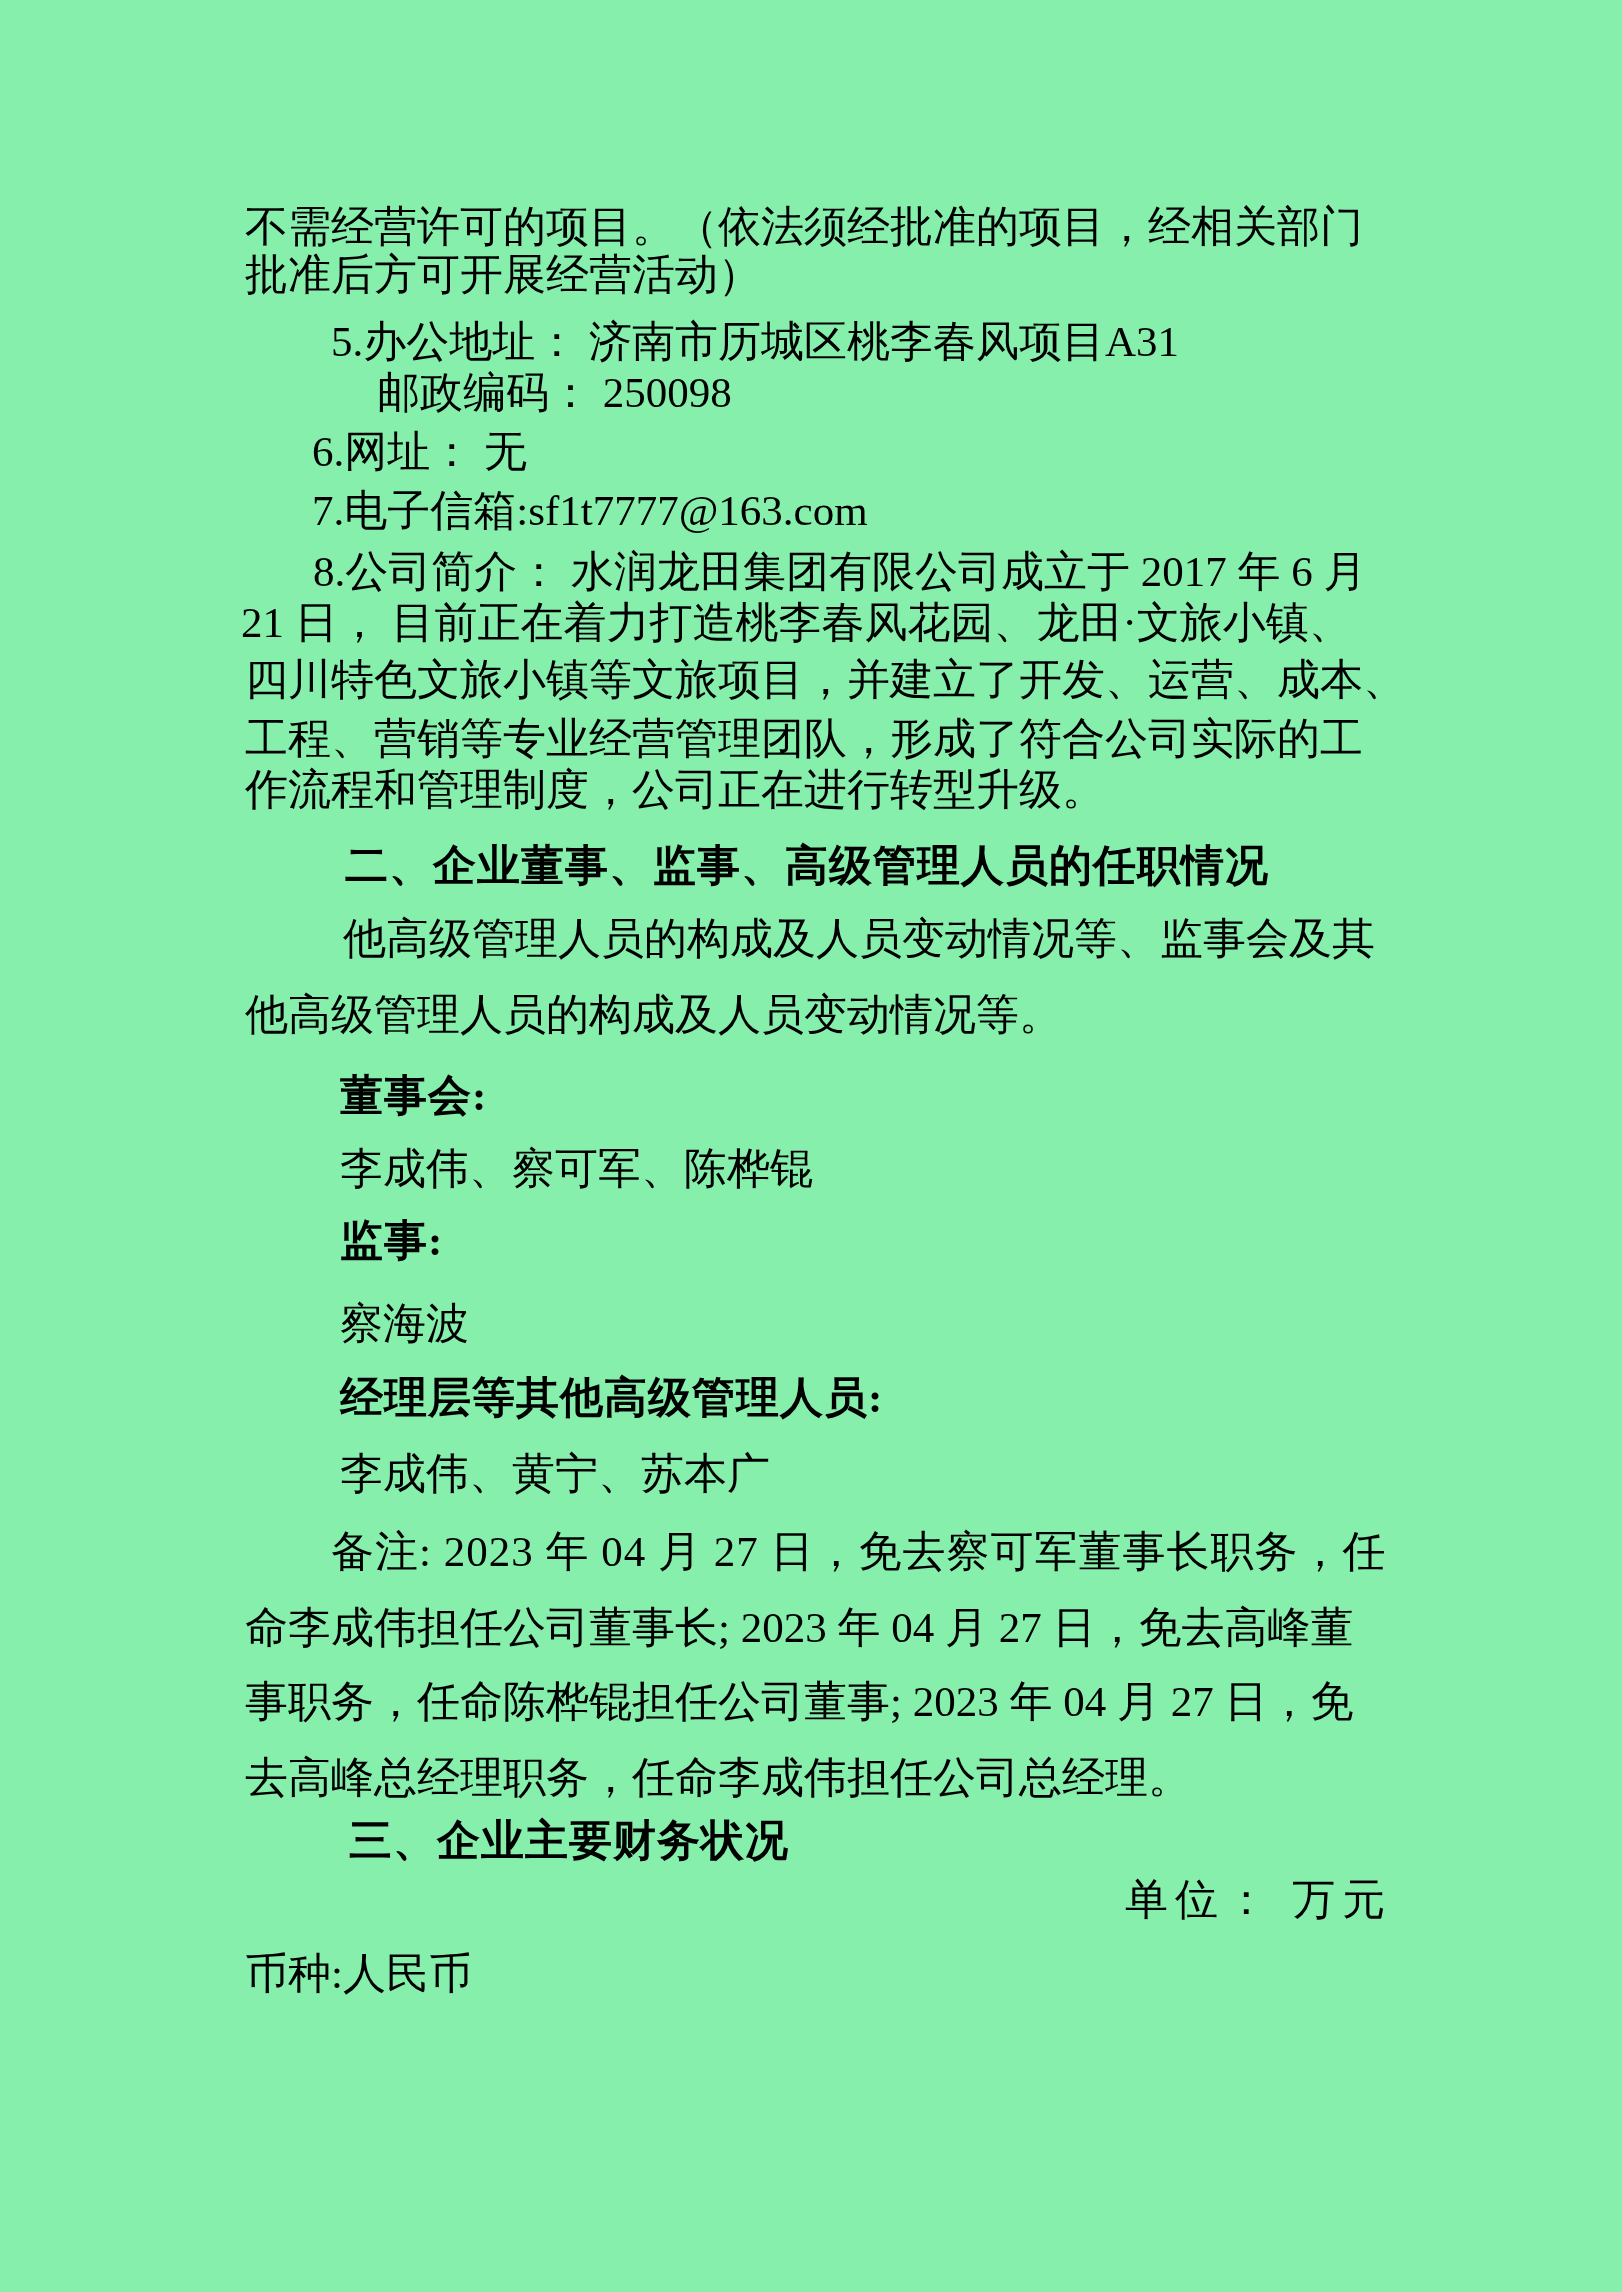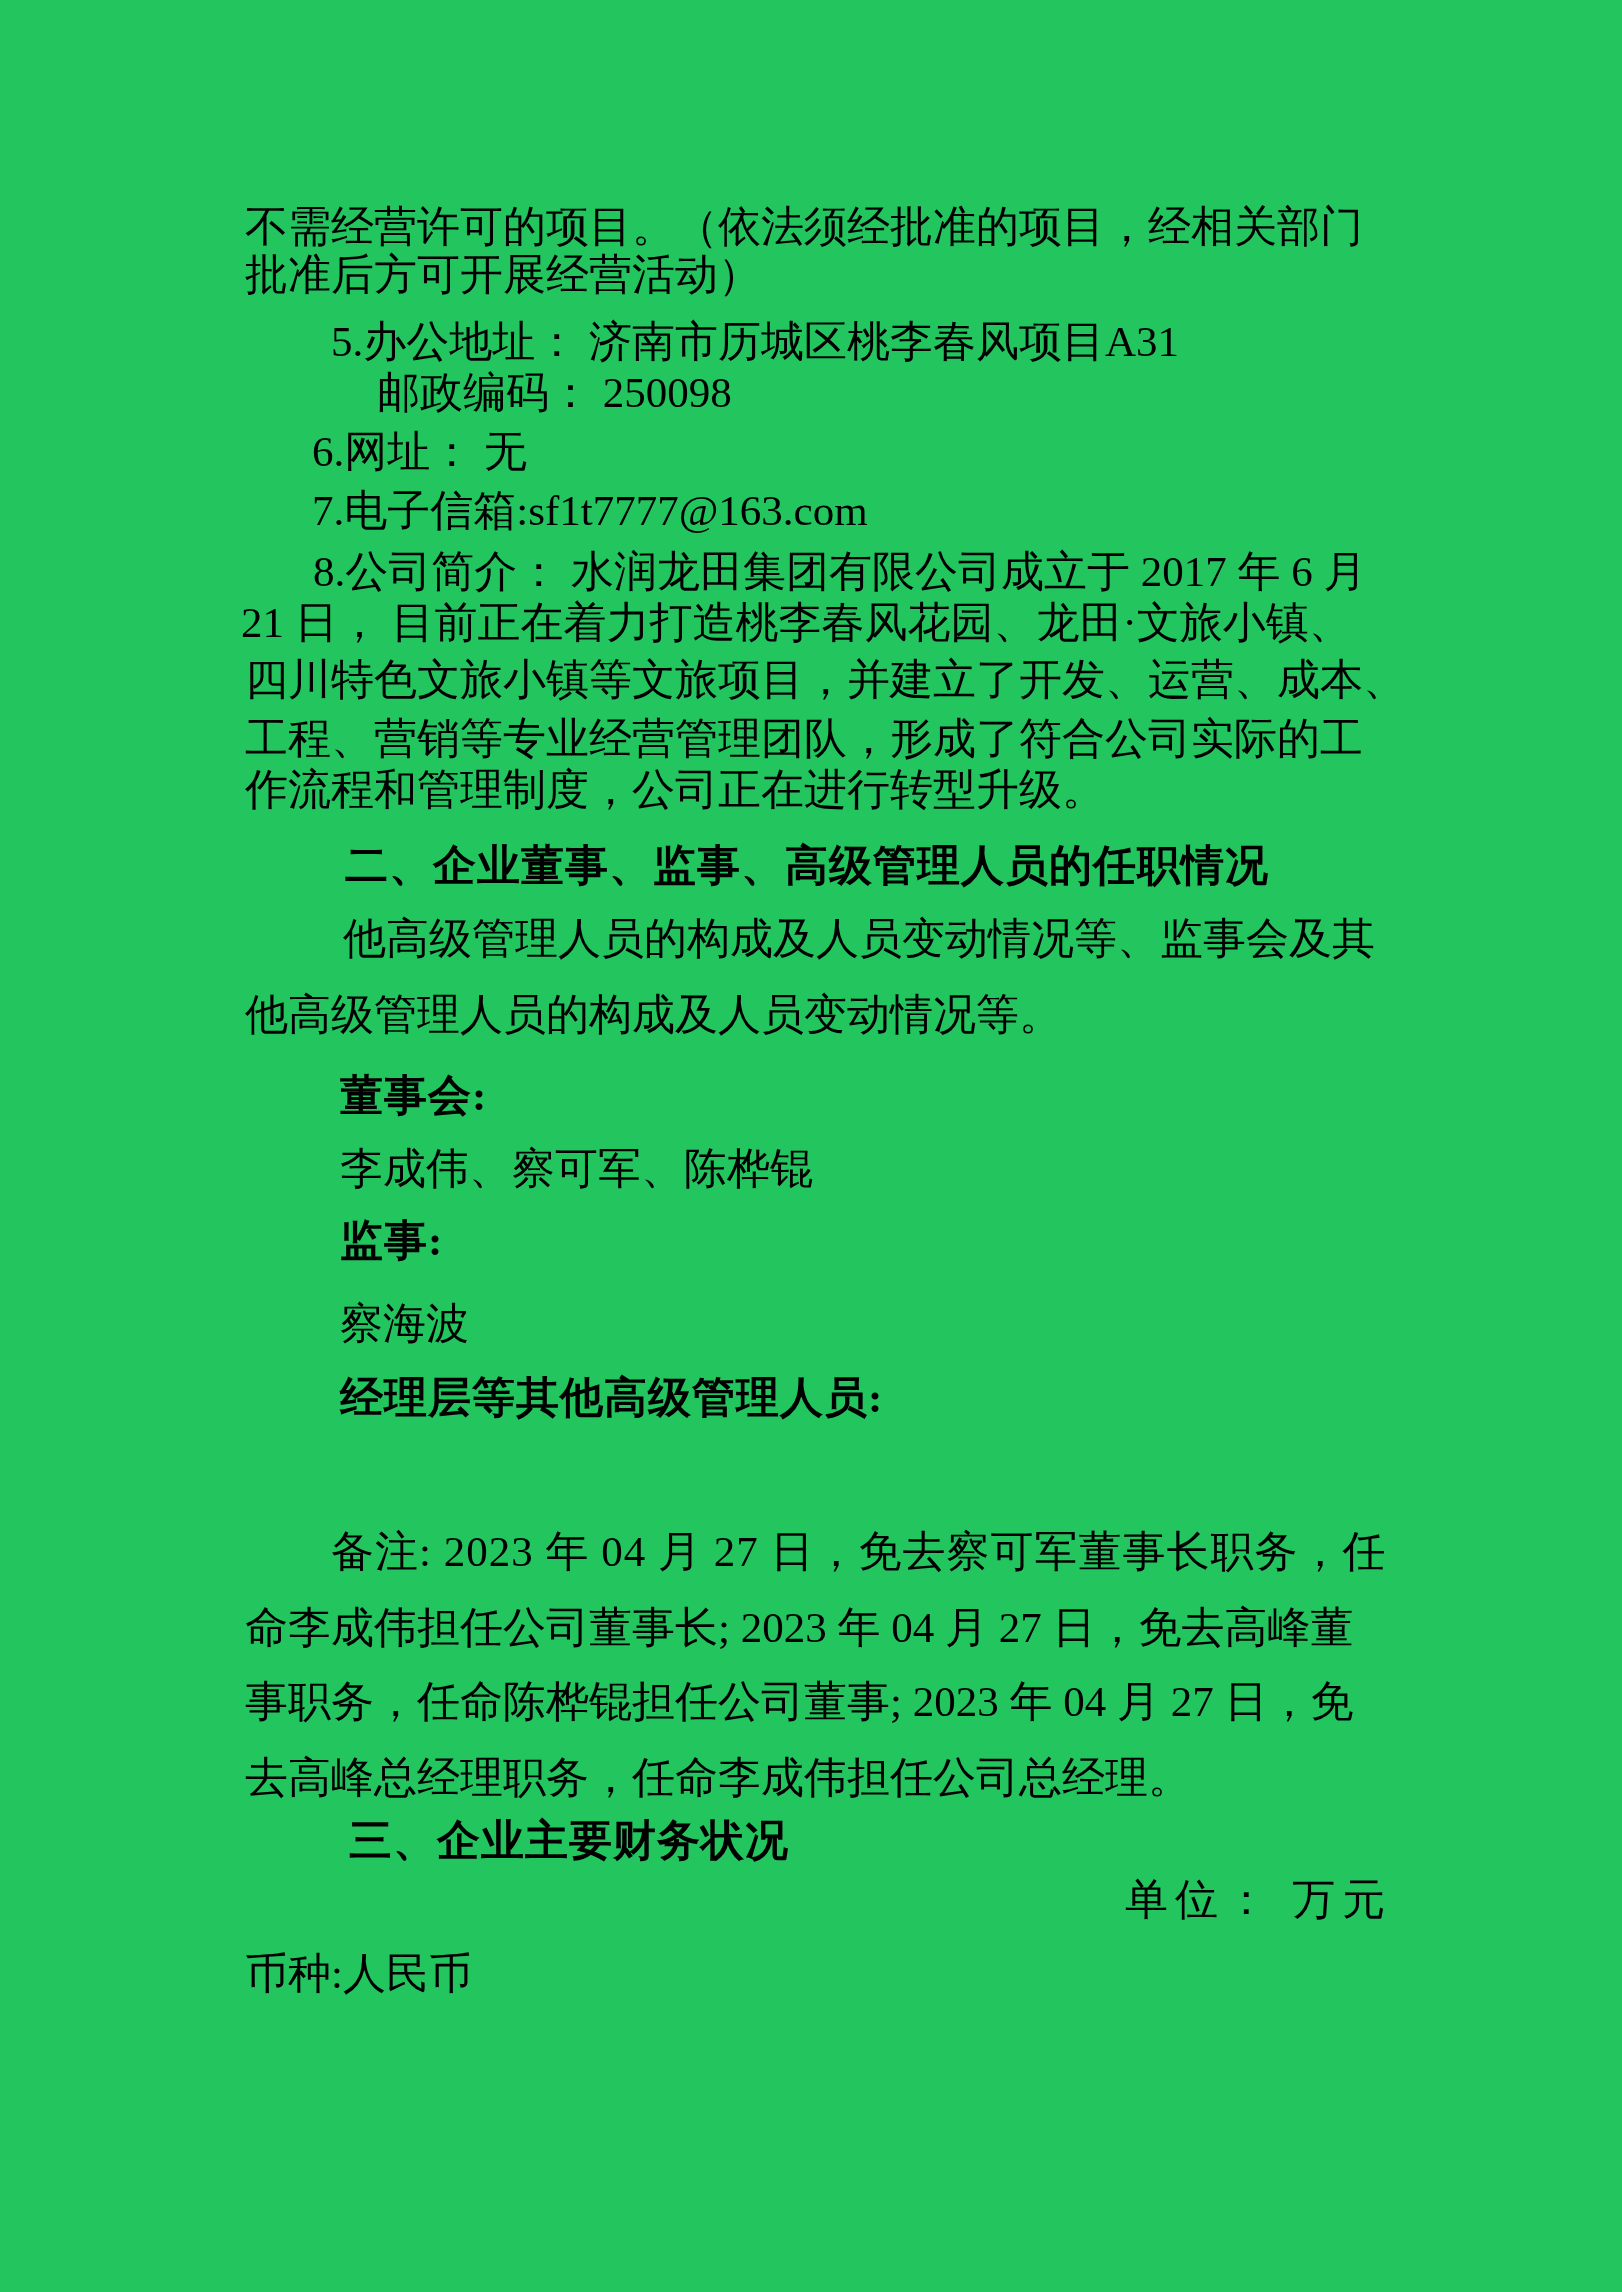--- a/index.html
+++ b/index.html
@@ -5,21 +5,21 @@
 <style>
   html, body {
     margin: 0;
     padding: 0;
     background: #ffffff;
   }
   .page {
     position: relative;
     width: 1622px;
     height: 2293px;
-    background: #22c55e;
+    background: #86efac;
     overflow: hidden;
     font-family: "Liberation Serif", "DejaVu Serif", serif;
     color: #000000;
   }
   .line {
     position: absolute;
     white-space: pre;
     font-size: 43px;
     line-height: 49px;
     color: #000000;
@@ -56,20 +56,21 @@
   <div class="line" style="top:914px;left:343px">他高级管理人员的构成及人员变动情况等、监事会及其</div>
   <div class="line" style="top:990px;left:245px">他高级管理人员的构成及人员变动情况等。</div>
 
   <div class="line hei" style="top:1071px;left:340px">董事会:</div>
   <div class="line" style="top:1144px;left:340px">李成伟、察可军、陈桦锟</div>
 
   <div class="line hei" style="top:1216px;left:340px">监事:</div>
   <div class="line" style="top:1299px;left:340px">察海波</div>
 
   <div class="line hei" style="top:1373px;left:340px">经理层等其他高级管理人员:</div>
+  <div class="line" style="top:1449px;left:340px">李成伟、黄宁、苏本广</div>
 
   <div class="line spread-1" style="top:1527px;left:331px">备注: 2023 年 04 月 27 日，免去察可军董事长职务，任</div>
   <div class="line" style="top:1603px;left:245px">命李成伟担任公司董事长; 2023 年 04 月 27 日，免去高峰董</div>
   <div class="line" style="top:1677px;left:245px">事职务，任命陈桦锟担任公司董事; 2023 年 04 月 27 日，免</div>
   <div class="line" style="top:1753px;left:245px">去高峰总经理职务，任命李成伟担任公司总经理。</div>
 
   <div class="line hei" style="top:1816px;left:349px">三、企业主要财务状况</div>
   <div class="line spread-unit" style="top:1875px;left:1125px">单位： 万元</div>
   <div class="line" style="top:1949px;left:245px">币种:人民币</div>
 

